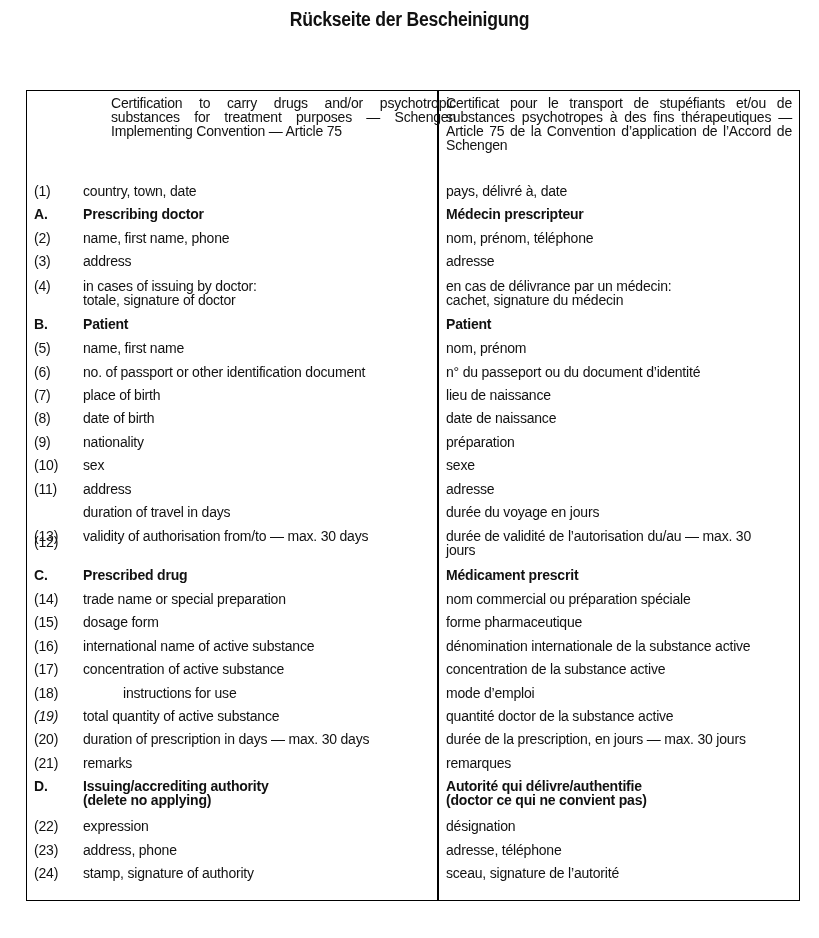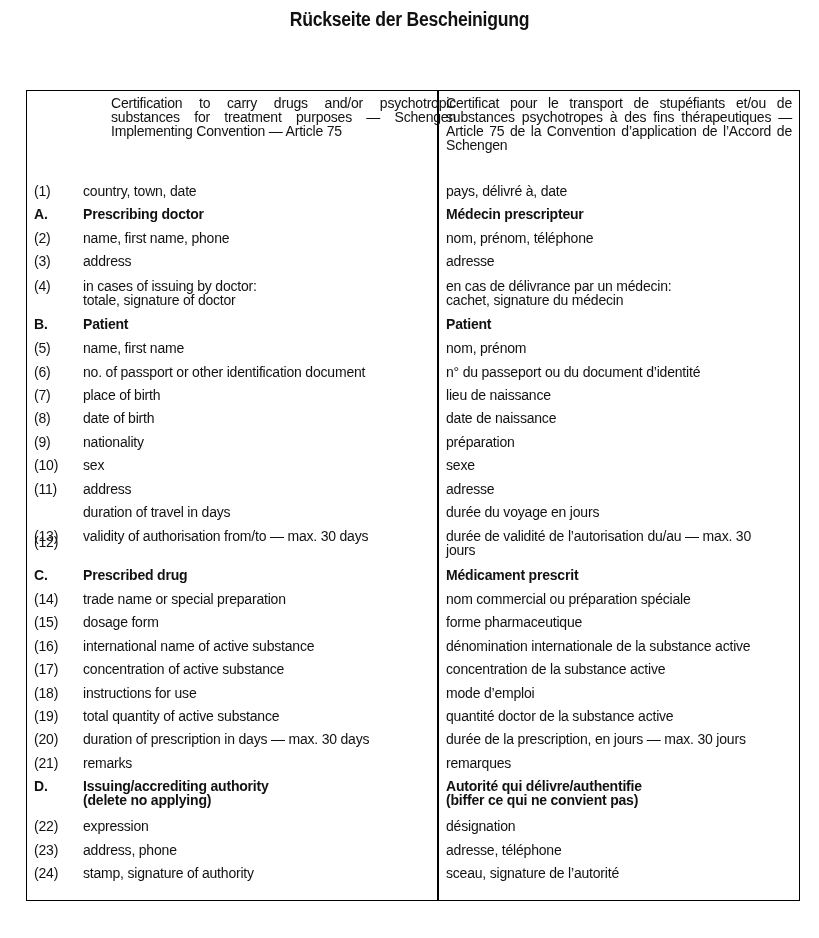--- a/index.html
+++ b/index.html
@@ -130,44 +130,44 @@
       <div class="en" style="white-space: pre-line;">international name of active substance</div>
       <div class="fr" style="white-space: pre-line;">dénomination internationale de la substance active</div>
     </div>
     <div class="row" style="top: 662px;">
       <div class="num" style="white-space: pre-line;">(17)</div>
       <div class="en" style="white-space: pre-line;">concentration of active substance</div>
       <div class="fr" style="white-space: pre-line;">concentration de la substance active</div>
     </div>
     <div class="row" style="top: 686px;">
       <div class="num" style="white-space: pre-line;">(18)</div>
-      <div class="en" style="white-space: pre-line;">instructions for use</div>
+      <div class="en" style="white-space: pre-line; margin-left: 40px;">instructions for use</div>
       <div class="fr" style="white-space: pre-line;">mode d’emploi</div>
     </div>
     <div class="row" style="top: 709px;">
-      <div class="num" style="white-space: pre-line;">(19)</div>
+      <div class="num" style="white-space: pre-line; font-style: italic;">(19)</div>
       <div class="en" style="white-space: pre-line;">total quantity of active substance</div>
       <div class="fr" style="white-space: pre-line;">quantité doctor de la substance active</div>
     </div>
     <div class="row" style="top: 732px;">
       <div class="num" style="white-space: pre-line;">(20)</div>
       <div class="en" style="white-space: pre-line;">duration of prescription in days — max. 30 days</div>
       <div class="fr" style="white-space: pre-line;">durée de la prescription, en jours — max. 30 jours</div>
     </div>
     <div class="row" style="top: 756px;">
       <div class="num" style="white-space: pre-line;">(21)</div>
       <div class="en" style="white-space: pre-line;">remarks</div>
       <div class="fr" style="white-space: pre-line;">remarques</div>
     </div>
     <div class="row bold" style="top: 779px;">
       <div class="num" style="white-space: pre-line;">D.</div>
       <div class="en" style="white-space: pre-line;">Issuing/accrediting authority
 (delete no applying)</div>
       <div class="fr" style="white-space: pre-line;">Autorité qui délivre/authentifie
-(biffer ce qui ne convient pas)</div>
+(doctor ce qui ne convient pas)</div>
     </div>
     <div class="row" style="top: 819px;">
       <div class="num" style="white-space: pre-line;">(22)</div>
       <div class="en" style="white-space: pre-line;">expression</div>
       <div class="fr" style="white-space: pre-line;">désignation</div>
     </div>
     <div class="row" style="top: 843px;">
       <div class="num" style="white-space: pre-line;">(23)</div>
       <div class="en" style="white-space: pre-line;">address, phone</div>
       <div class="fr" style="white-space: pre-line;">adresse, téléphone</div>

